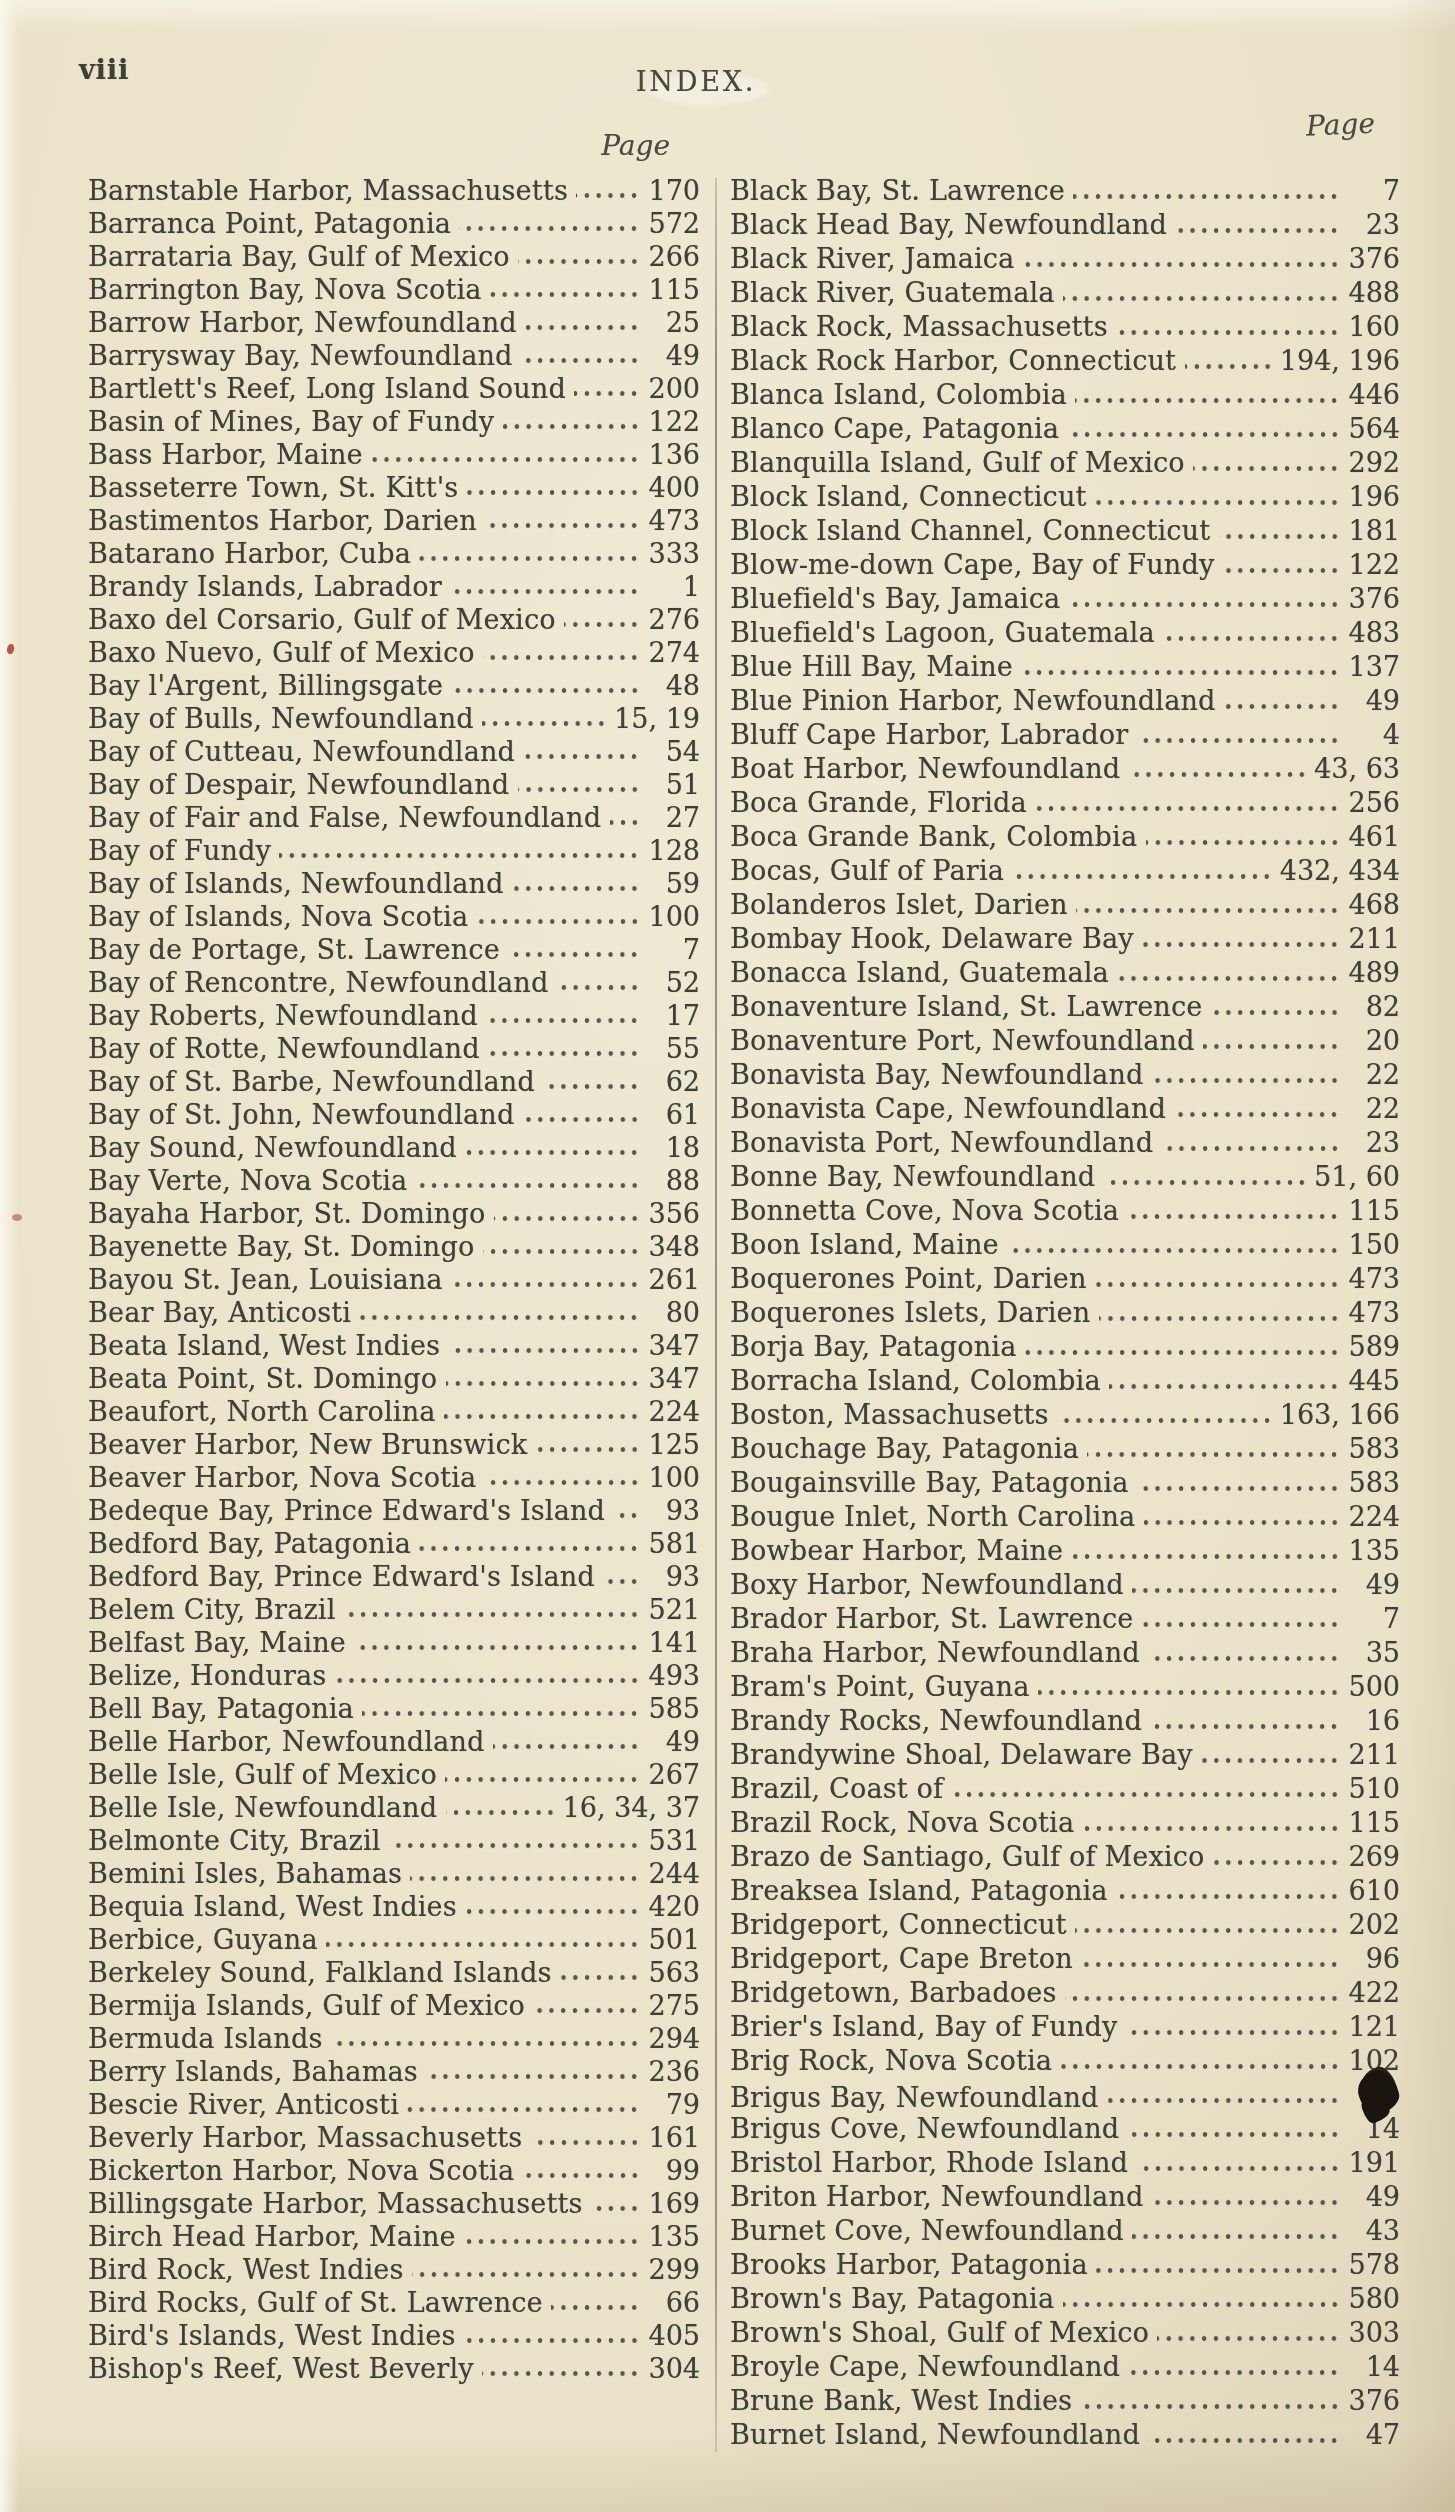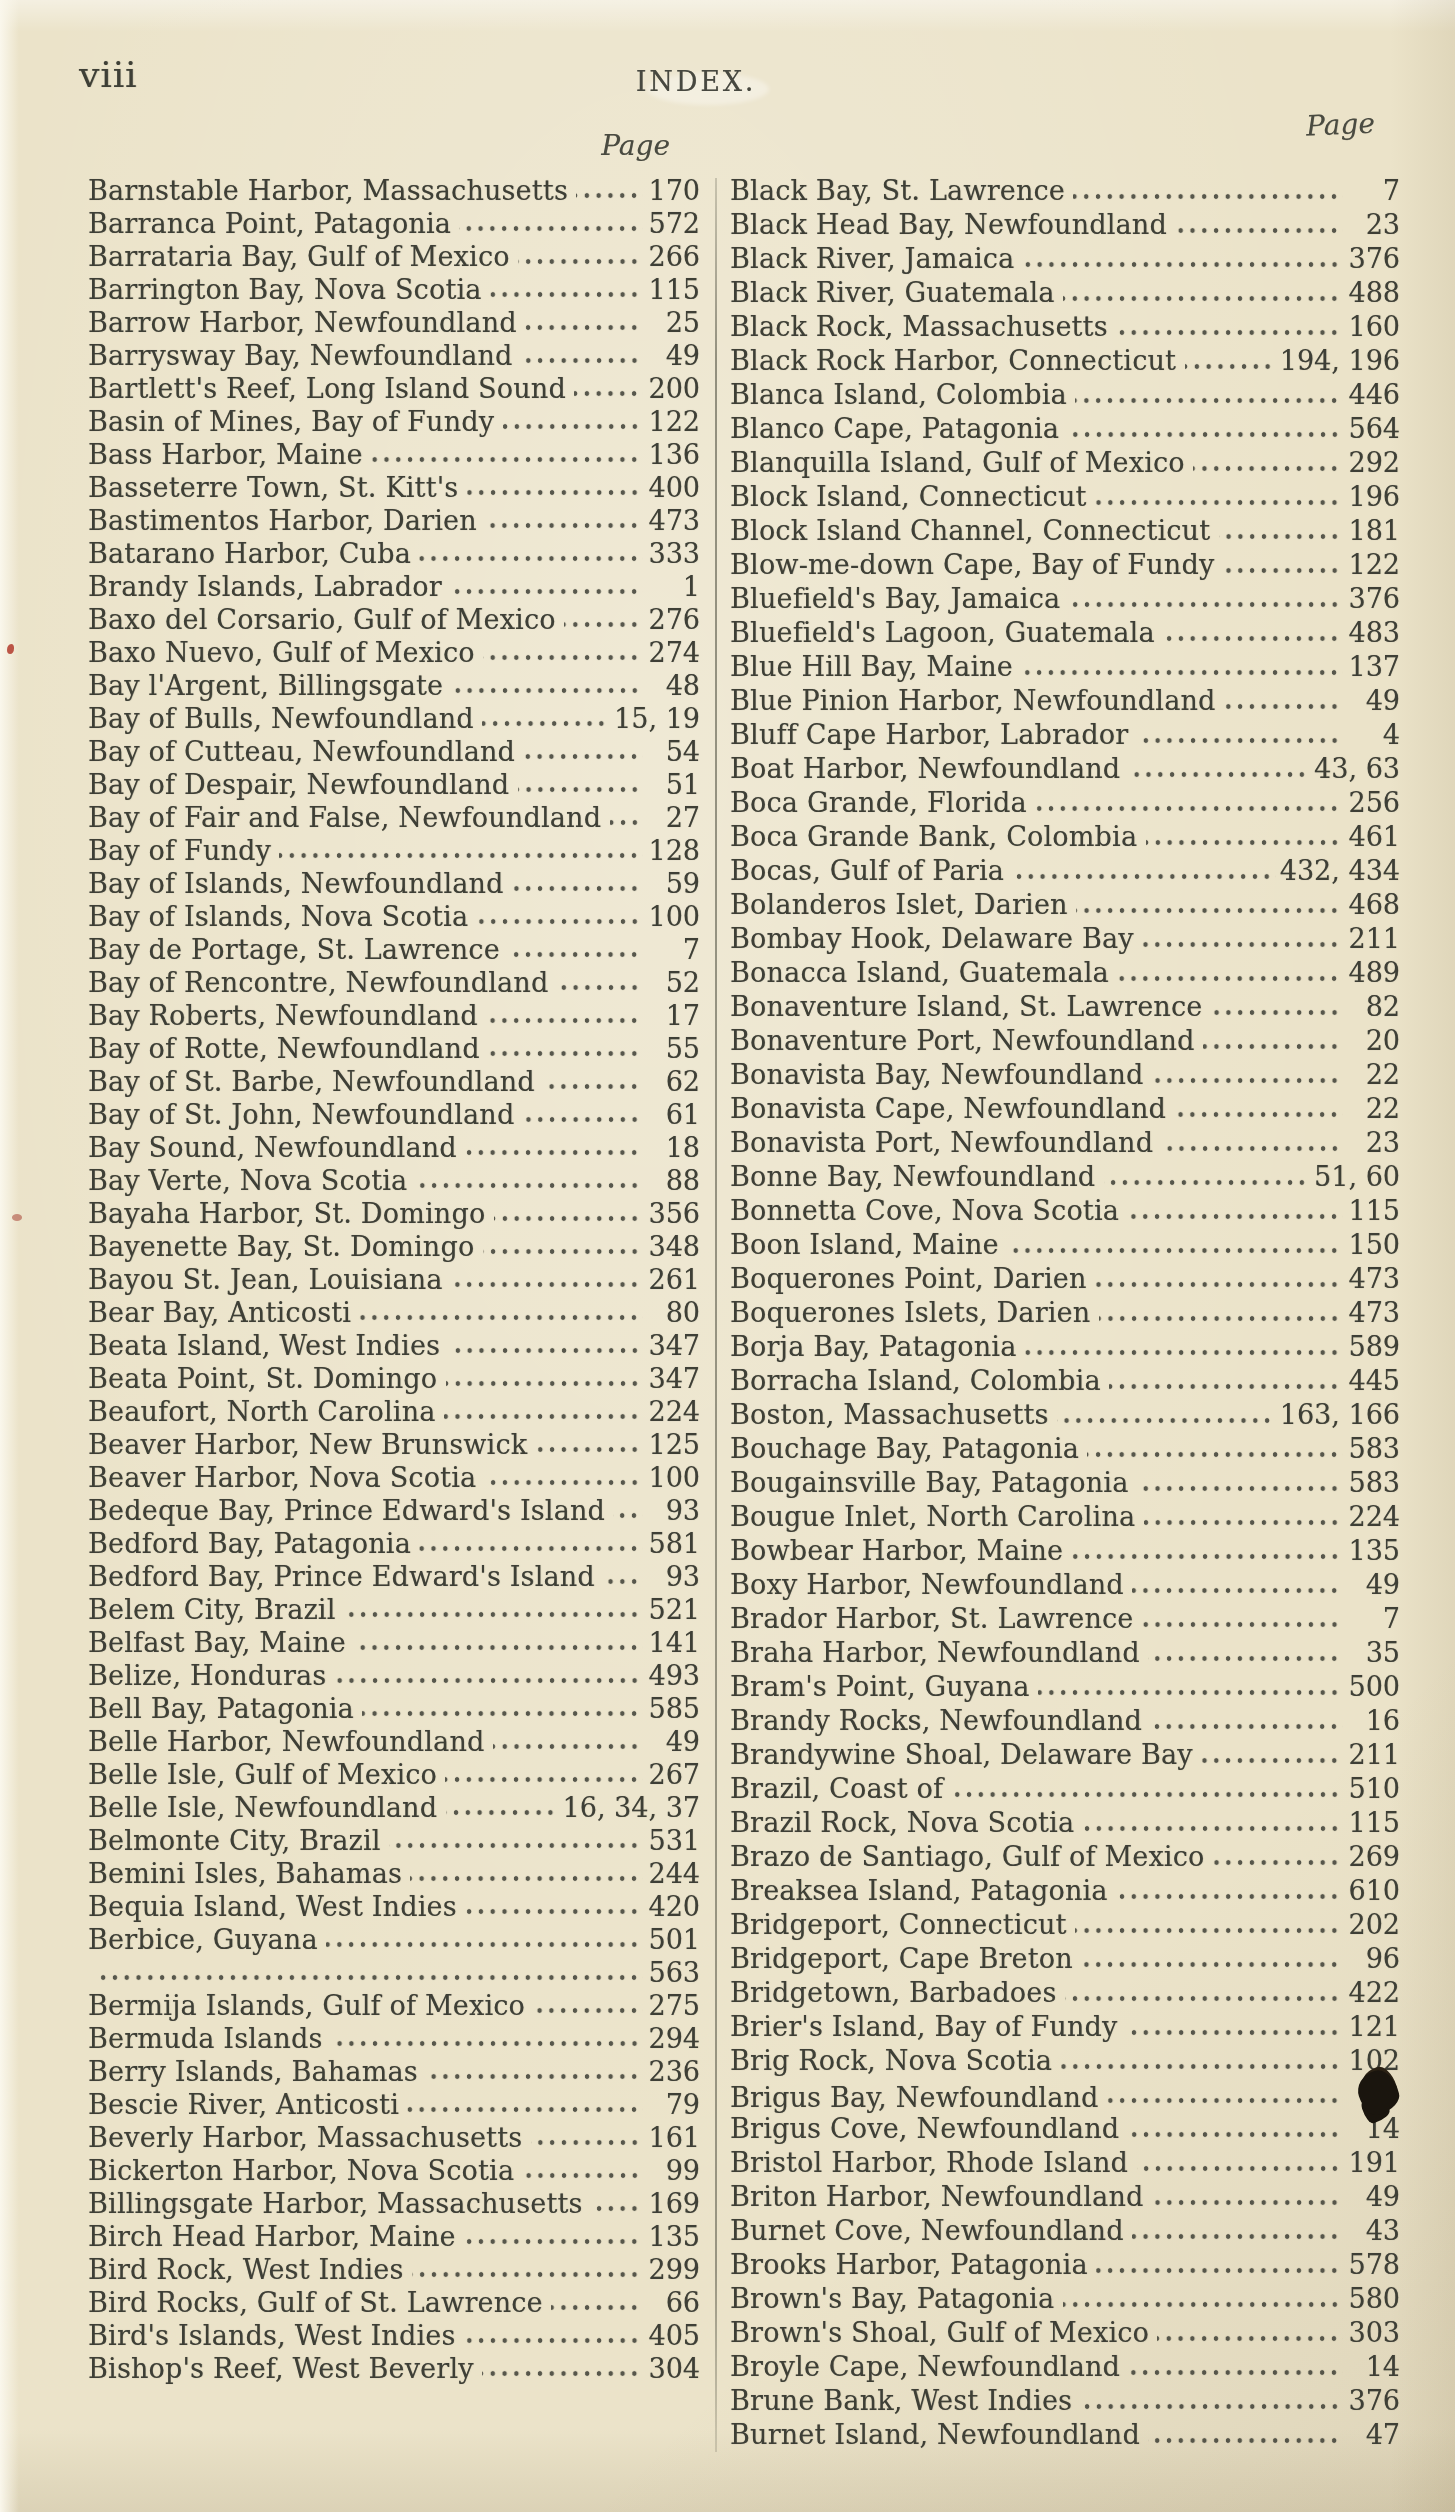--- a/index.html
+++ b/index.html
@@ -14,21 +14,21 @@
       radial-gradient(ellipse at 45% 30%, rgba(255,255,255,0.22), rgba(255,255,255,0) 62%),
       linear-gradient(90deg, #faf7ec 0px, rgba(250,247,236,0) 19px),
       linear-gradient(270deg, rgba(120,100,55,0.10), rgba(120,100,55,0) 66px),
       linear-gradient(0deg, rgba(115,95,55,0.13), rgba(115,95,55,0) 84px),
       linear-gradient(180deg, rgba(255,255,255,0.45), rgba(255,255,255,0) 32px),
       linear-gradient(135deg, rgba(0,0,0,0) 78%, rgba(110,88,48,0.10)),
       #ebe3c9;
   }
   .folio{
     position:absolute;left:79px;top:54px;
-    font-size:36px;font-weight:400;letter-spacing:0.9px;
+    font-size:27px;font-weight:700;letter-spacing:0.9px;
     text-shadow:0.4px 0.4px 0.7px rgba(62,63,54,0.5);
   }
   .title{
     position:absolute;left:0;right:0;top:66px;
     text-align:center;transform:translateX(-32px);
     font-size:27px;letter-spacing:2.8px;color:#474840;
     text-shadow:0.3px 0.3px 0.6px rgba(62,63,54,0.45);
   }
   .divider{
     position:absolute;left:715px;top:178px;width:1.9px;height:2274px;
@@ -345,20 +345,21 @@
           <span class="nm">Bequia Island, West Indies</span>
           <span class="leader"></span>
           <span class="pg">420</span>
         </div>
         <div class="row">
           <span class="nm">Berbice, Guyana</span>
           <span class="leader"></span>
           <span class="pg">501</span>
         </div>
         <div class="row">
+          <span class="nm">Berkeley Sound, Falkland Islands</span>
           <span class="leader"></span>
           <span class="pg">563</span>
         </div>
         <div class="row">
           <span class="nm">Bermija Islands, Gulf of Mexico</span>
           <span class="leader"></span>
           <span class="pg">275</span>
         </div>
         <div class="row">
           <span class="nm">Bermuda Islands</span>

